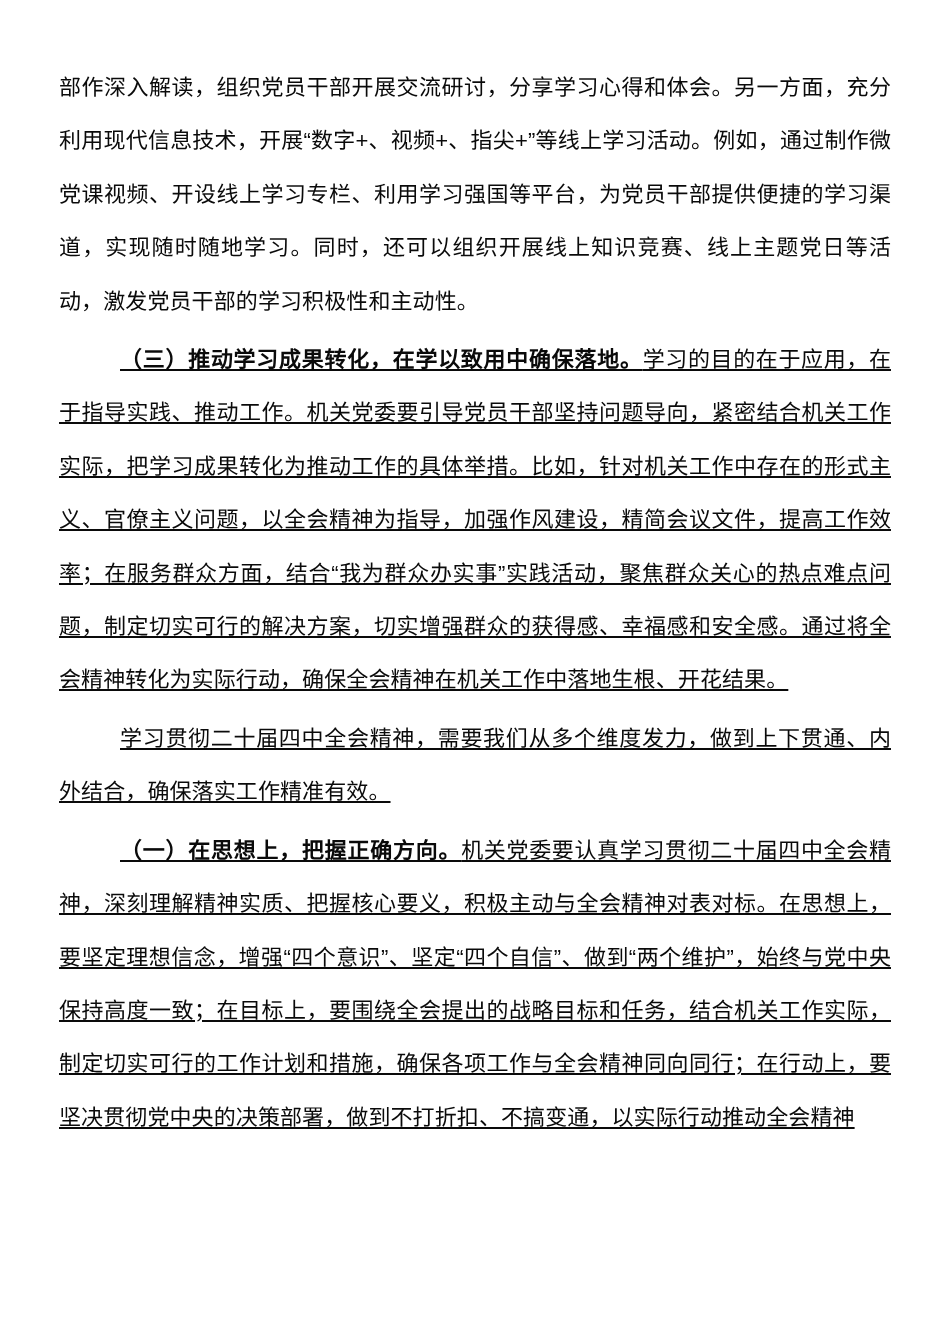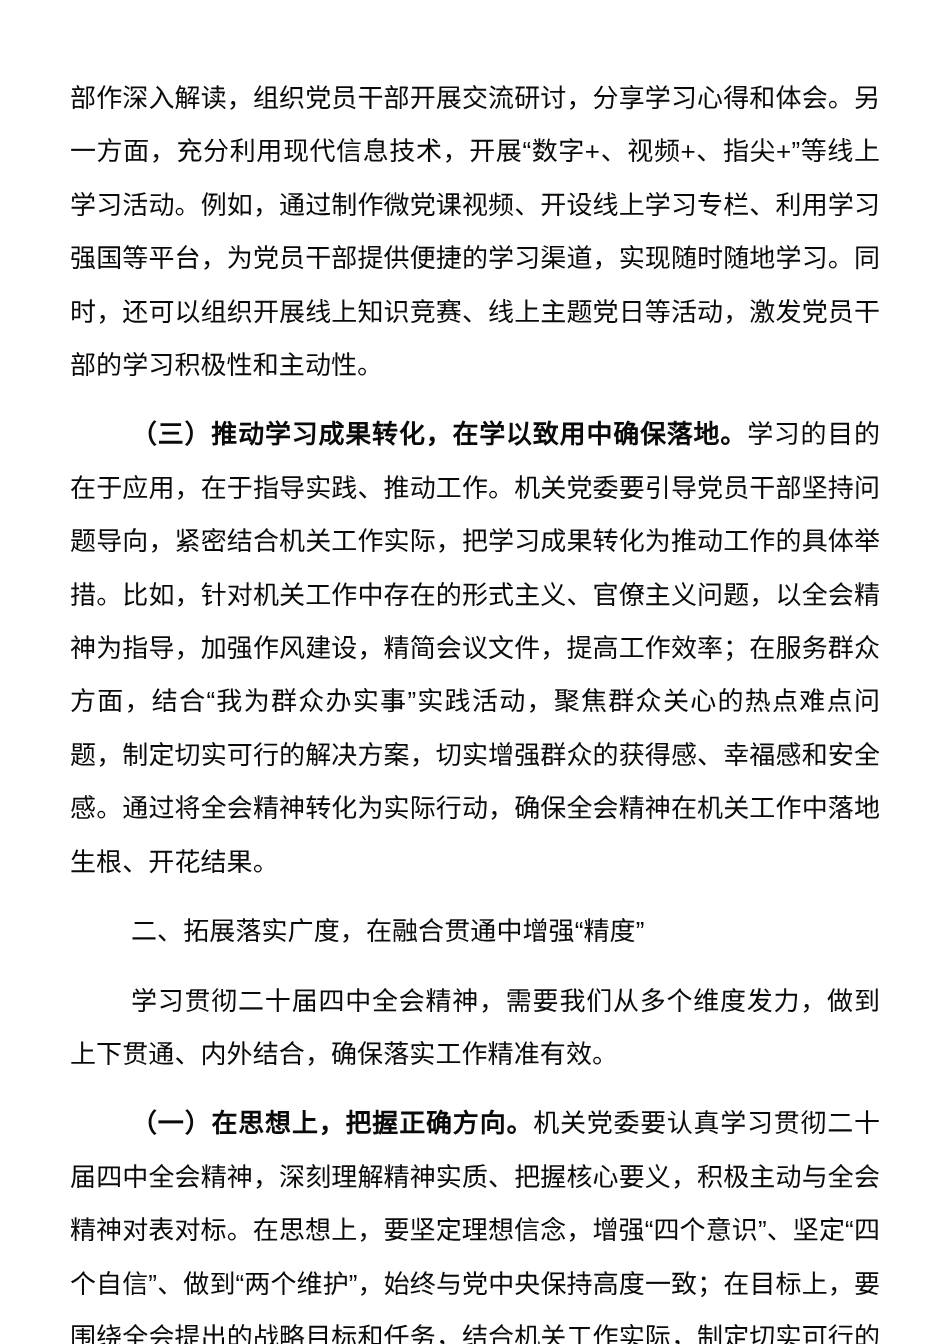--- a/index.html
+++ b/index.html
@@ -19,34 +19,35 @@
     overflow: hidden;
     box-sizing: border-box;
   }
   .doc-body {
     position: absolute;
     left: 54px;
     top: 56px;
     width: 842px;
   }
   .para {
-    margin: 16px;
+    margin: 5px;
     padding: 0;
-    font-size: 26px;
+    font-size: 22px;
     line-height: 53.4px;
     color: #0a0a0a;
     text-align: justify;
     text-justify: inter-ideograph;
     letter-spacing: 0.1px;
     font-weight: 400;
     word-break: break-all;
     font-family: "Liberation Sans", "DejaVu Sans", sans-serif;
   }
   .para.indent {
     text-indent: 61px;
+    text-decoration: underline;
   }
   .para.continuation {
     text-indent: 0;
   }
   .heading-run {
     font-weight: 700;
     letter-spacing: 0.2px;
   }
   .para.section-line {
     text-indent: 61px;
@@ -61,20 +62,19 @@
 </head>
 <body>
 
 <div class="page">
   <div class="doc-body">
 
     <p class="para continuation">部作深入解读，组织党员干部开展交流研讨，分享学习心得和体会。另一方面，充分利用现代信息技术，开展“数字+、视频+、指尖+”等线上学习活动。例如，通过制作微党课视频、开设线上学习专栏、利用学习强国等平台，为党员干部提供便捷的学习渠道，实现随时随地学习。同时，还可以组织开展线上知识竞赛、线上主题党日等活动，激发党员干部的学习积极性和主动性。</p>
 
     <p class="para indent"><span class="heading-run">（三）推动学习成果转化，在学以致用中确保落地。</span><span>学习的目的在于应用，在于指导实践、推动工作。机关党委要引导党员干部坚持问题导向，紧密结合机关工作实际，把学习成果转化为推动工作的具体举措。比如，针对机关工作中存在的形式主义、官僚主义问题，以全会精神为指导，加强作风建设，精简会议文件，提高工作效率；在服务群众方面，结合“我为群众办实事”实践活动，聚焦群众关心的热点难点问题，制定切实可行的解决方案，切实增强群众的获得感、幸福感和安全感。通过将全会精神转化为实际行动，确保全会精神在机关工作中落地生根、开花结果。</span></p>
 
-    <p class="para section-line">二、拓展落实广度，在融合贯通中增强“精度”</p>
 
     <p class="para indent">学习贯彻二十届四中全会精神，需要我们从多个维度发力，做到上下贯通、内外结合，确保落实工作精准有效。</p>
 
     <p class="para indent clipped"><span class="heading-run">（一）在思想上，把握正确方向。</span><span>机关党委要认真学习贯彻二十届四中全会精神，深刻理解精神实质、把握核心要义，积极主动与全会精神对表对标。在思想上，要坚定理想信念，增强“四个意识”、坚定“四个自信”、做到“两个维护”，始终与党中央保持高度一致；在目标上，要围绕全会提出的战略目标和任务，结合机关工作实际，制定切实可行的工作计划和措施，确保各项工作与全会精神同向同行；在行动上，要坚决贯彻党中央的决策部署，做到不打折扣、不搞变通，以实际行动推动全会精神</span></p>
 
   </div>
 </div>
 
 </body></html>

